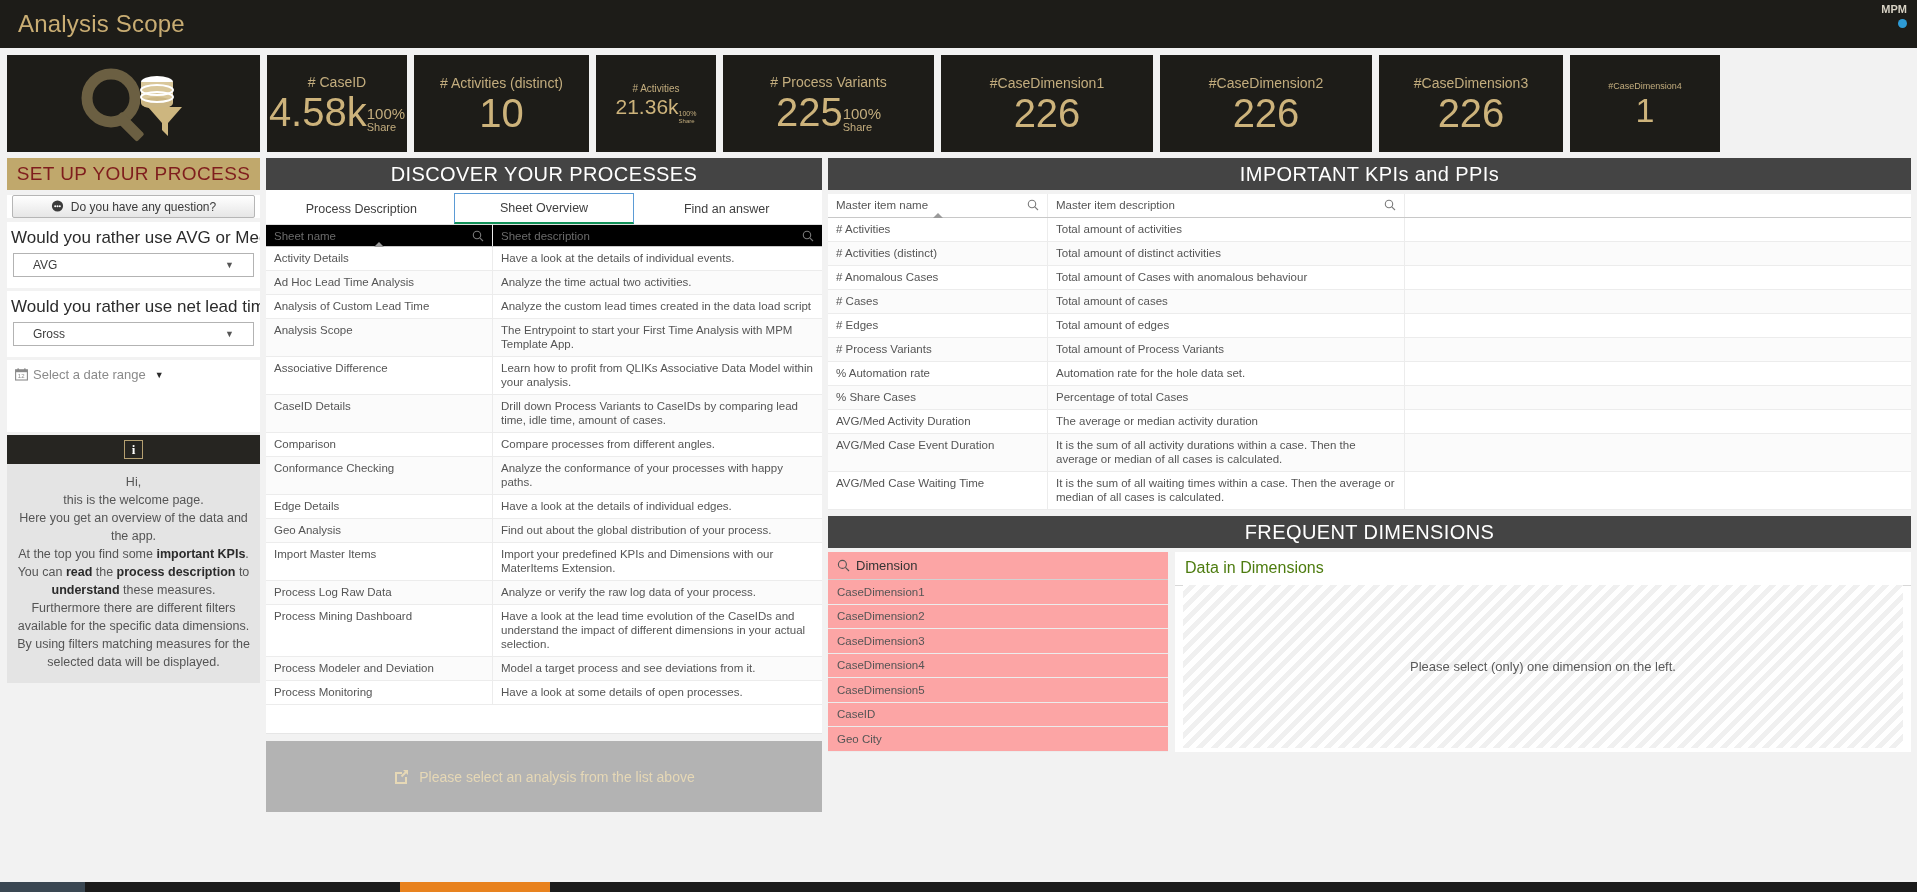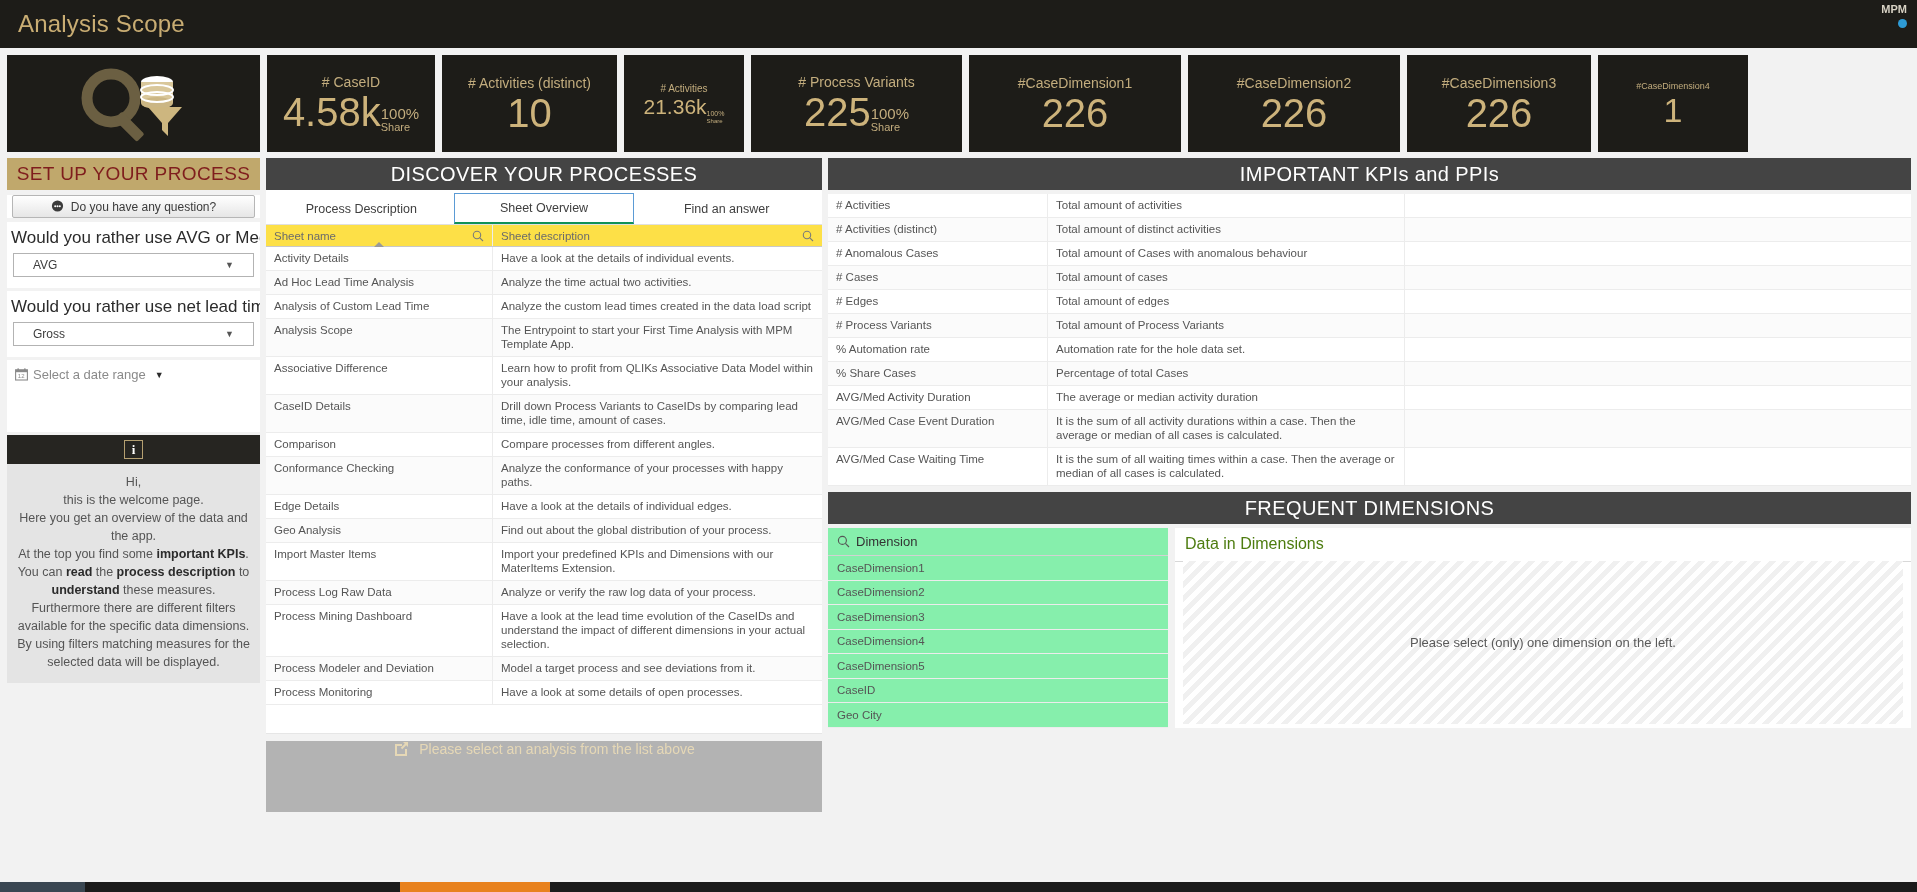--- a/index.html
+++ b/index.html
@@ -115,63 +115,63 @@
   .tab {
     flex: 1; display: flex; align-items: center; justify-content: center;
     font-size: 12.5px; color: #404040; cursor: pointer; background: #fff;
     border: 1px solid transparent;
   }
   .tab.active { border: 1px solid #5b9bd5; border-bottom: 2px solid #119158; }
 
   .grid { background: #fff; }
   .grid-head {
     display: flex; border-top: 1px solid #e0e0e0; border-bottom: 1px solid #c8c8c8;
-    background: #fde047; height: 23px; position: relative;
+    background: #000000; height: 23px; position: relative;
   }
   .gh {
     font-size: 11.5px; color: #6b6b6b; display: flex; align-items: center;
     padding: 0 8px; position: relative;
   }
   .gh .srch { margin-left: auto; }
   .sort-caret {
     position: absolute; bottom: -1px; left: 50%; transform: translateX(-50%);
     width: 0; height: 0; border-left: 5px solid transparent; border-right: 5px solid transparent;
     border-bottom: 5px solid #9a9a9a;
   }
   .row { display: flex; border-bottom: 1px solid #ececec; }
   .row:nth-child(even) { background: #fbfbfb; }
   .cell { font-size: 11.5px; color: #555; padding: 4px 8px 5px 8px; line-height: 14px; }
   .c-name { width: 227px; flex: none; border-right: 1px solid #ececec; }
   .c-desc { flex: 1; }
   .grid-pad { height: 29px; background: #fff; border-bottom: 1px solid #e6e6e6;}
 
   .select-banner {
     margin-top: 7px; height: 71px; background: #b3b3b3;
-    display: flex; justify-content: center;
+    display: flex; align-items: center; justify-content: center;
     color: #e6d8b6; font-size: 14px; gap: 10px;
   }
 
   
   .right { position: absolute; left: 828px; top: 158px; width: 1083px; }
   .kpi-grid { background: #fff; }
   .k-head { display: flex; border-bottom: 1px solid #c8c8c8; height: 24px; background:#fff; }
   .kh { font-size: 11.5px; color: #6b6b6b; display: flex; align-items: center;
         padding: 0 8px; position: relative; }
   .kh .srch { margin-left: auto; }
   .k-row { display: flex; border-bottom: 1px solid #ececec; }
   .k-row:nth-child(even) { background: #fbfbfb; }
   .k-c1 { width: 220px; flex: none; border-right: 1px solid #ececec;
           font-size: 11.5px; color: #555; padding: 4px 8px 5px 8px; line-height: 14px;}
   .k-c2 { width: 357px; flex: none; border-right: 1px solid #ececec;
           font-size: 11.5px; color: #555; padding: 4px 8px 5px 8px; line-height: 14px;}
   .k-c3 { flex: 1; }
 
   .freq-wrap { margin-top: 6px; }
   .freq-body { display: flex; gap: 7px; margin-top: 4px; }
-  .dim-list { width: 340px; background: #86efac; }
+  .dim-list { width: 340px; background: #fca5a5; }
   .dim-head { display: flex; align-items: center; gap: 6px; height: 28px;
               padding: 0 9px; border-bottom: 1px solid #d2d2d2; font-size: 13px; color: #333; }
   .dim-item { height: 24.5px; display: flex; align-items: center; padding: 0 9px;
               font-size: 11.5px; color: #555; border-bottom: 1px solid #ececec; }
   .dim-panel { flex: 1; background: #fff; position: relative; }
   .dim-panel-title { font-size: 16px; color: #4d7c0f; padding: 7px 10px 8px 10px;
                      border-bottom: 1px solid #d8d8d8; }
   .hatch {
     position: absolute; left: 8px; right: 8px; top: 33px; bottom: 4px;
     background: repeating-linear-gradient(-45deg,
@@ -214,21 +214,21 @@
           <ellipse cx="88" cy="18" rx="16" ry="6" fill="#ffffff"></ellipse>
           <rect x="72" y="18" width="32" height="21" fill="#d9c79a"></rect>
           <ellipse cx="88" cy="39" rx="16" ry="6" fill="#cbb684"></ellipse>
           <ellipse cx="88" cy="26" rx="16" ry="5" fill="none" stroke="#ffffff" stroke-width="2"></ellipse>
           <ellipse cx="88" cy="33" rx="16" ry="5" fill="none" stroke="#ffffff" stroke-width="2"></ellipse>
         </g>
         <path d="M79 43 L113 43 L99 59 L99 72 L93 66 L93 59 Z" fill="#cdb67f"></path>
       </svg>
     </div>
 
-    <div class="kpi" style="width:168px">
+    <div class="kpi" style="width:140px">
       <div class="kpi-label"># CaseID</div>
       <div class="kpi-valrow">
         <div class="kpi-value">4.58k</div>
         <div class="kpi-aux">
           <span class="pct">100%</span>
           <span class="shr">Share</span>
         </div>
       </div>
     </div>
 
@@ -460,20 +460,42 @@
         </svg>
       </span>
       <span>Please select an analysis from the list above</span>
     </div>
   </div>
 
   <div class="right">
     <div class="panel-header">IMPORTANT KPIs and PPIs</div>
 
     <div class="kpi-grid" style="margin-top:4px;">
+      <div class="k-head">
+        <div class="kh k-c1" style="position:relative;">
+          <span>Master item name</span>
+          <span class="srch">
+            <svg width="12" height="12" viewBox="0 0 12 12" class="ic-svg">
+              <circle cx="5" cy="5" r="3.7" fill="none" stroke="#7a7a7a" stroke-width="1.1"></circle>
+              <line x1="7.8" y1="7.8" x2="11" y2="11" stroke="#7a7a7a" stroke-width="1.1"></line>
+            </svg>
+          </span>
+          <span class="sort-caret"></span>
+        </div>
+        <div class="kh k-c2">
+          <span>Master item description</span>
+          <span class="srch">
+            <svg width="12" height="12" viewBox="0 0 12 12" class="ic-svg">
+              <circle cx="5" cy="5" r="3.7" fill="none" stroke="#7a7a7a" stroke-width="1.1"></circle>
+              <line x1="7.8" y1="7.8" x2="11" y2="11" stroke="#7a7a7a" stroke-width="1.1"></line>
+            </svg>
+          </span>
+        </div>
+        <div class="kh k-c3"></div>
+      </div>
       <div id="kpi-rows">
           <div class="k-row">
             <div class="k-c1"># Activities</div>
             <div class="k-c2">Total amount of activities</div>
             <div class="k-c3"></div>
           </div>
           <div class="k-row">
             <div class="k-c1"># Activities (distinct)</div>
             <div class="k-c2">Total amount of distinct activities</div>
             <div class="k-c3"></div>

